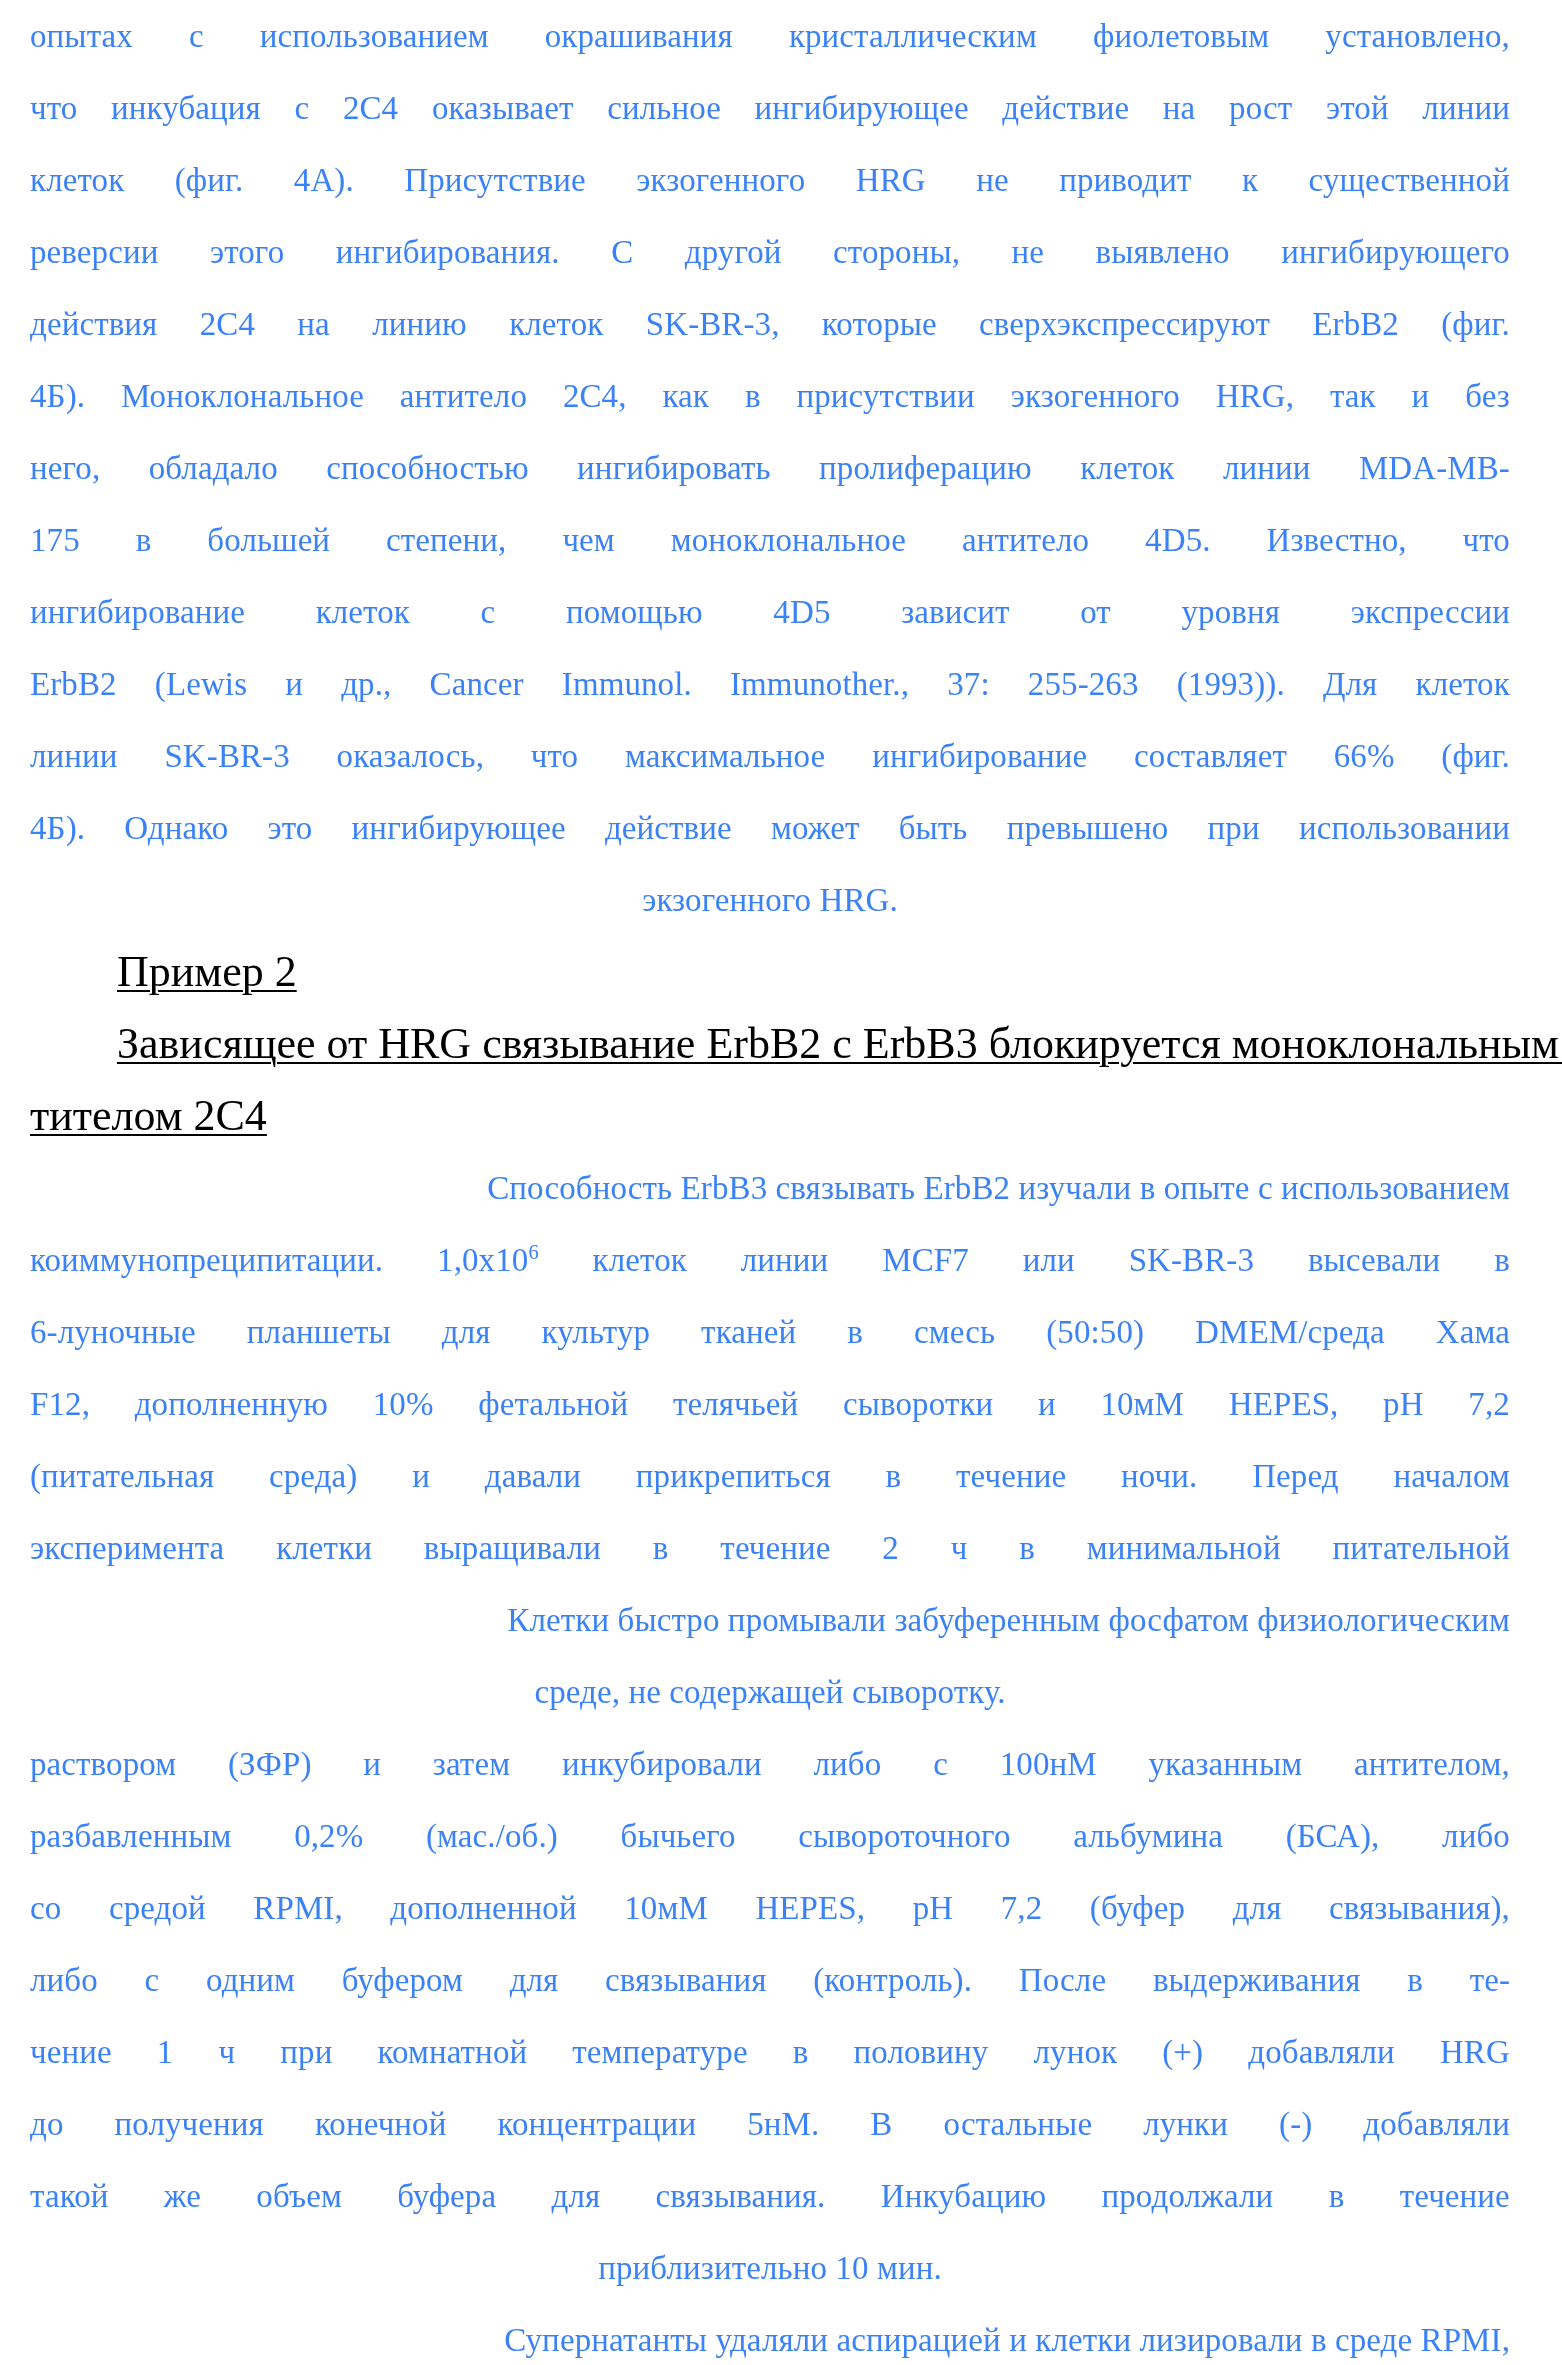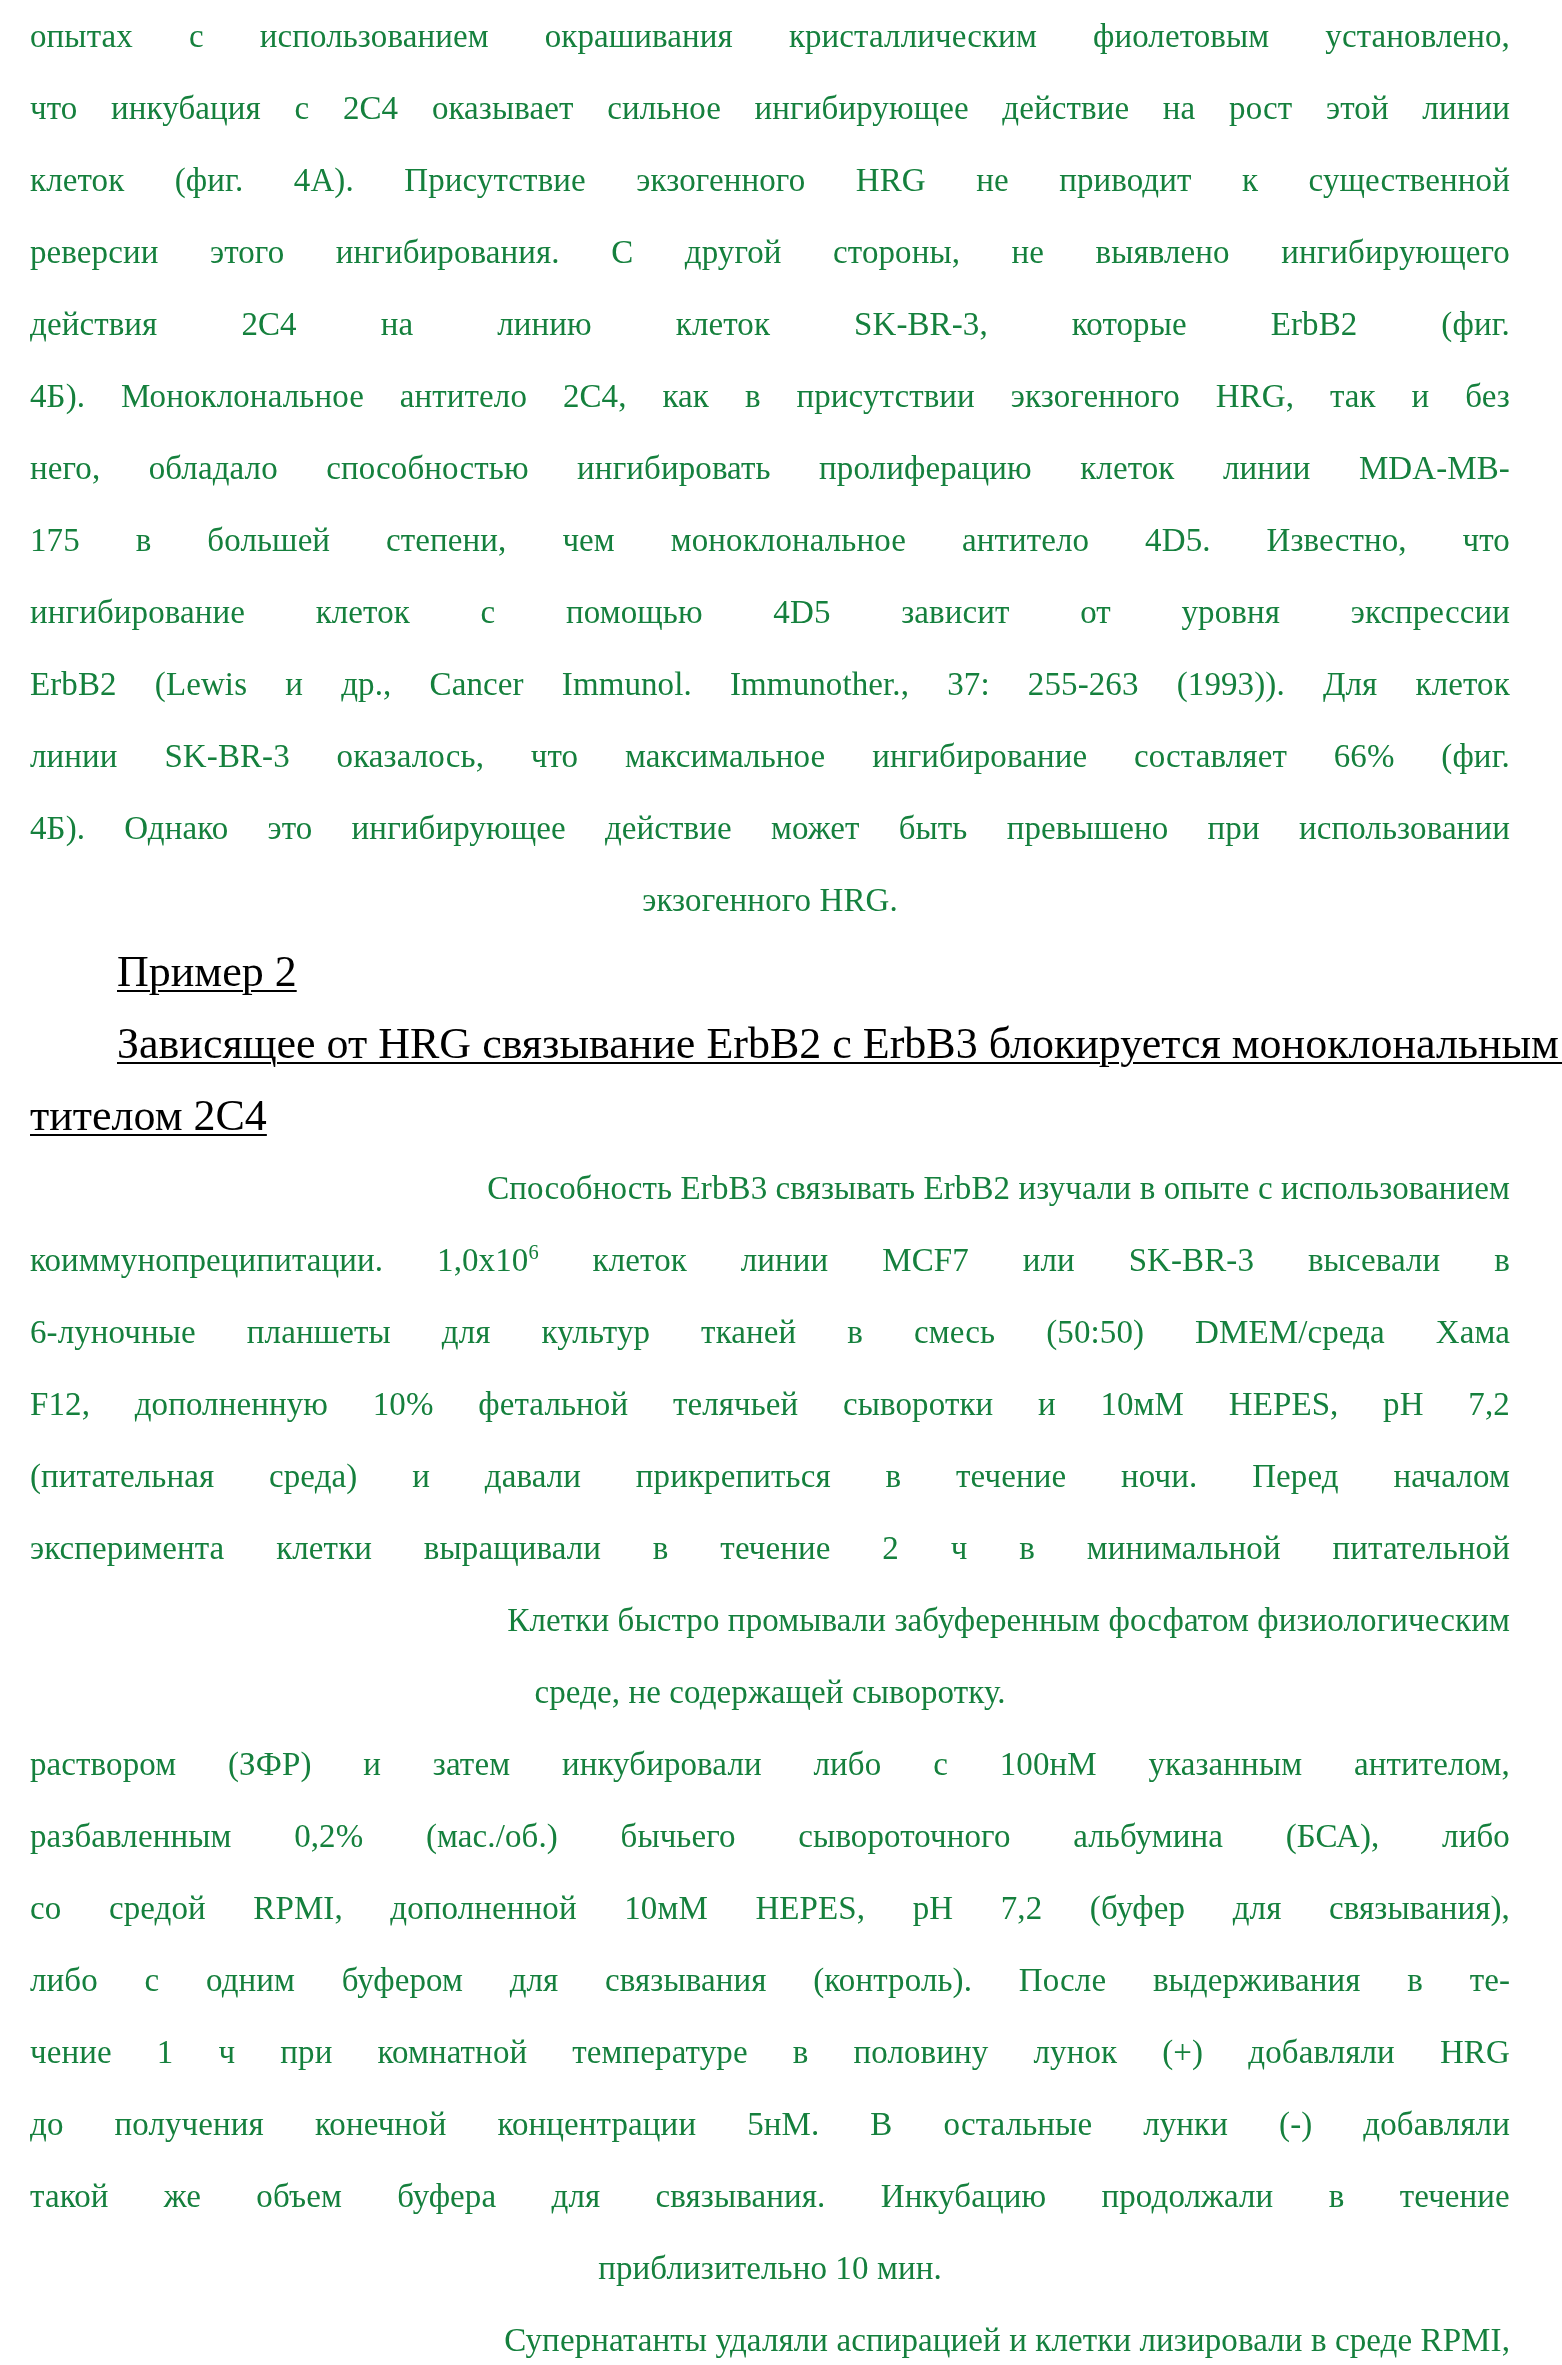--- a/index.html
+++ b/index.html
@@ -26,21 +26,21 @@
     left: 30px;
     top: 0px;
     width: 1480px;
   }
   .line {
     font-size: 33px;
     line-height: 72px;
     height: 72px;
     white-space: nowrap;
     letter-spacing: 0.1px;
-    color: #15803d;
+    color: #3b82f6;
   }
   
   .line.just {
     display: flex;
     justify-content: space-between;
   }
   .line.just > .w {
     display: inline-block;
     white-space: pre;
   }
@@ -127,20 +127,21 @@
         <span class="w">ингибирующего</span>
     </div>
     <div class="line just">
       <span class="w">действия</span>
         <span class="w">2C4</span>
         <span class="w">на</span>
         <span class="w">линию</span>
         <span class="w">клеток</span>
         <span class="w">SK-BR-3,</span>
         <span class="w">которые</span>
+        <span class="w">сверхэкспрессируют</span>
         <span class="w">ErbB2</span>
         <span class="w">(фиг.</span>
     </div>
     <div class="line just">
       <span class="w">4Б).</span>
         <span class="w">Моноклональное</span>
         <span class="w">антитело</span>
         <span class="w">2C4,</span>
         <span class="w">как</span>
         <span class="w">в</span>

